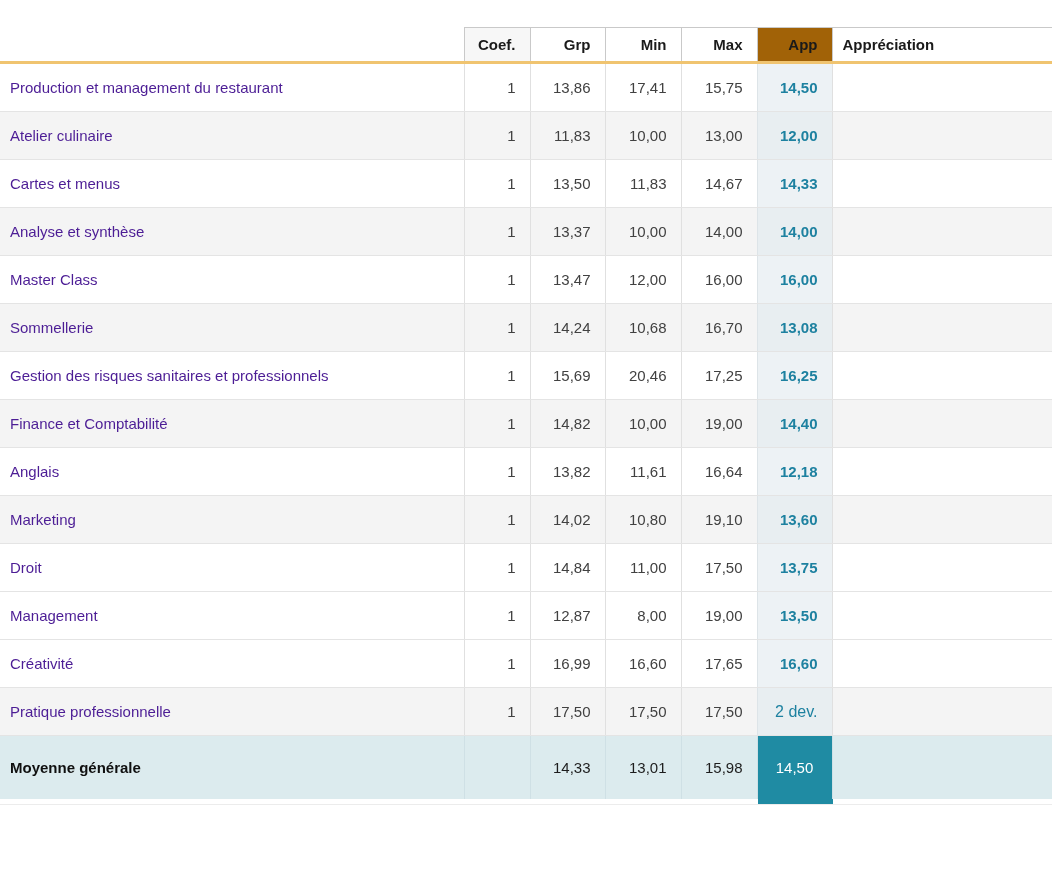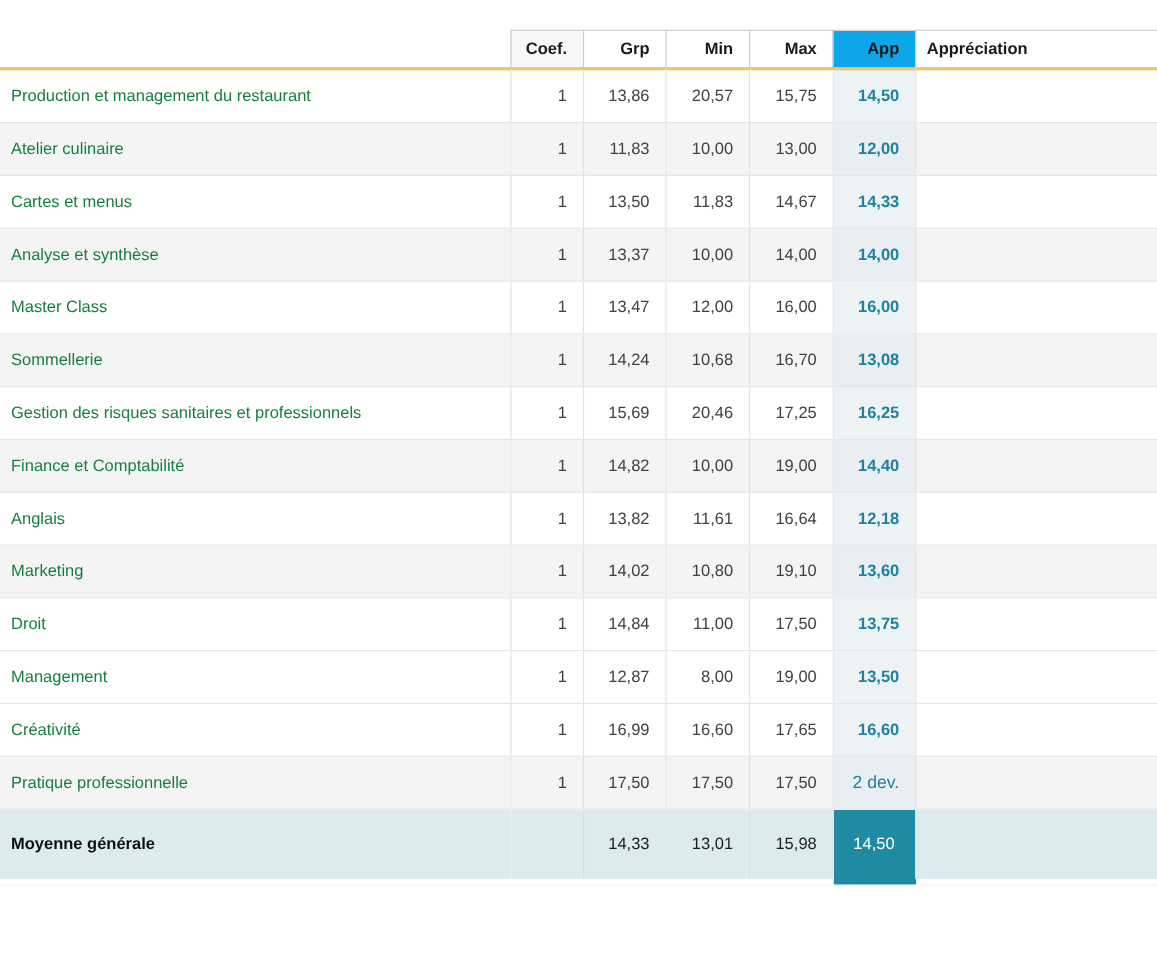--- a/index.html
+++ b/index.html
@@ -44,42 +44,42 @@
     white-space: nowrap;
   }
   thead th.blank {
     border-top: none;
     border-left: none;
     border-right: none;
     background: #ffffff;
   }
   thead th.num { text-align: right; padding-right: 14px; }
   thead th.coef-h { background: #f7f7f7; }
-  thead th.app-h  { background: #0ea5e9; }
+  thead th.app-h  { background: #a16207; }
   thead th.appreciation-h {
     text-align: left;
     padding-left: 10px;
     border-right: none;
   }
 
   
   tbody td {
     height: 47px;
     font-size: 15px;
     color: #3d3d3d;
     border-bottom: 1px solid #e4e4e4;
     padding: 0;
     white-space: nowrap;
     overflow: hidden;
     background: #ffffff;
   }
   tbody td.subject {
     text-align: left;
     padding-left: 10px;
-    color: #15803d;
+    color: #4c1d95;
   }
   tbody td.num {
     text-align: right;
     padding-right: 14px;
     border-left: 1px solid #e0e0e0;
     color: #414141;
   }
   tbody td.app {
     font-weight: 700;
     color: #1d81a0;
@@ -159,21 +159,21 @@
           <th class="num app-h">App</th>
           <th class="appreciation-h">Appréciation</th>
         </tr>
       </thead>
       <tbody>
 
         <tr>
             <td class="subject">Production et management du restaurant</td>
             <td class="num">1</td>
             <td class="num">13,86</td>
-            <td class="num">20,57</td>
+            <td class="num">17,41</td>
             <td class="num">15,75</td>
             <td class="num app">14,50</td>
             <td class="appreciation"></td>
           </tr>
           <tr class="stripe">
             <td class="subject">Atelier culinaire</td>
             <td class="num">1</td>
             <td class="num">11,83</td>
             <td class="num">10,00</td>
             <td class="num">13,00</td>

